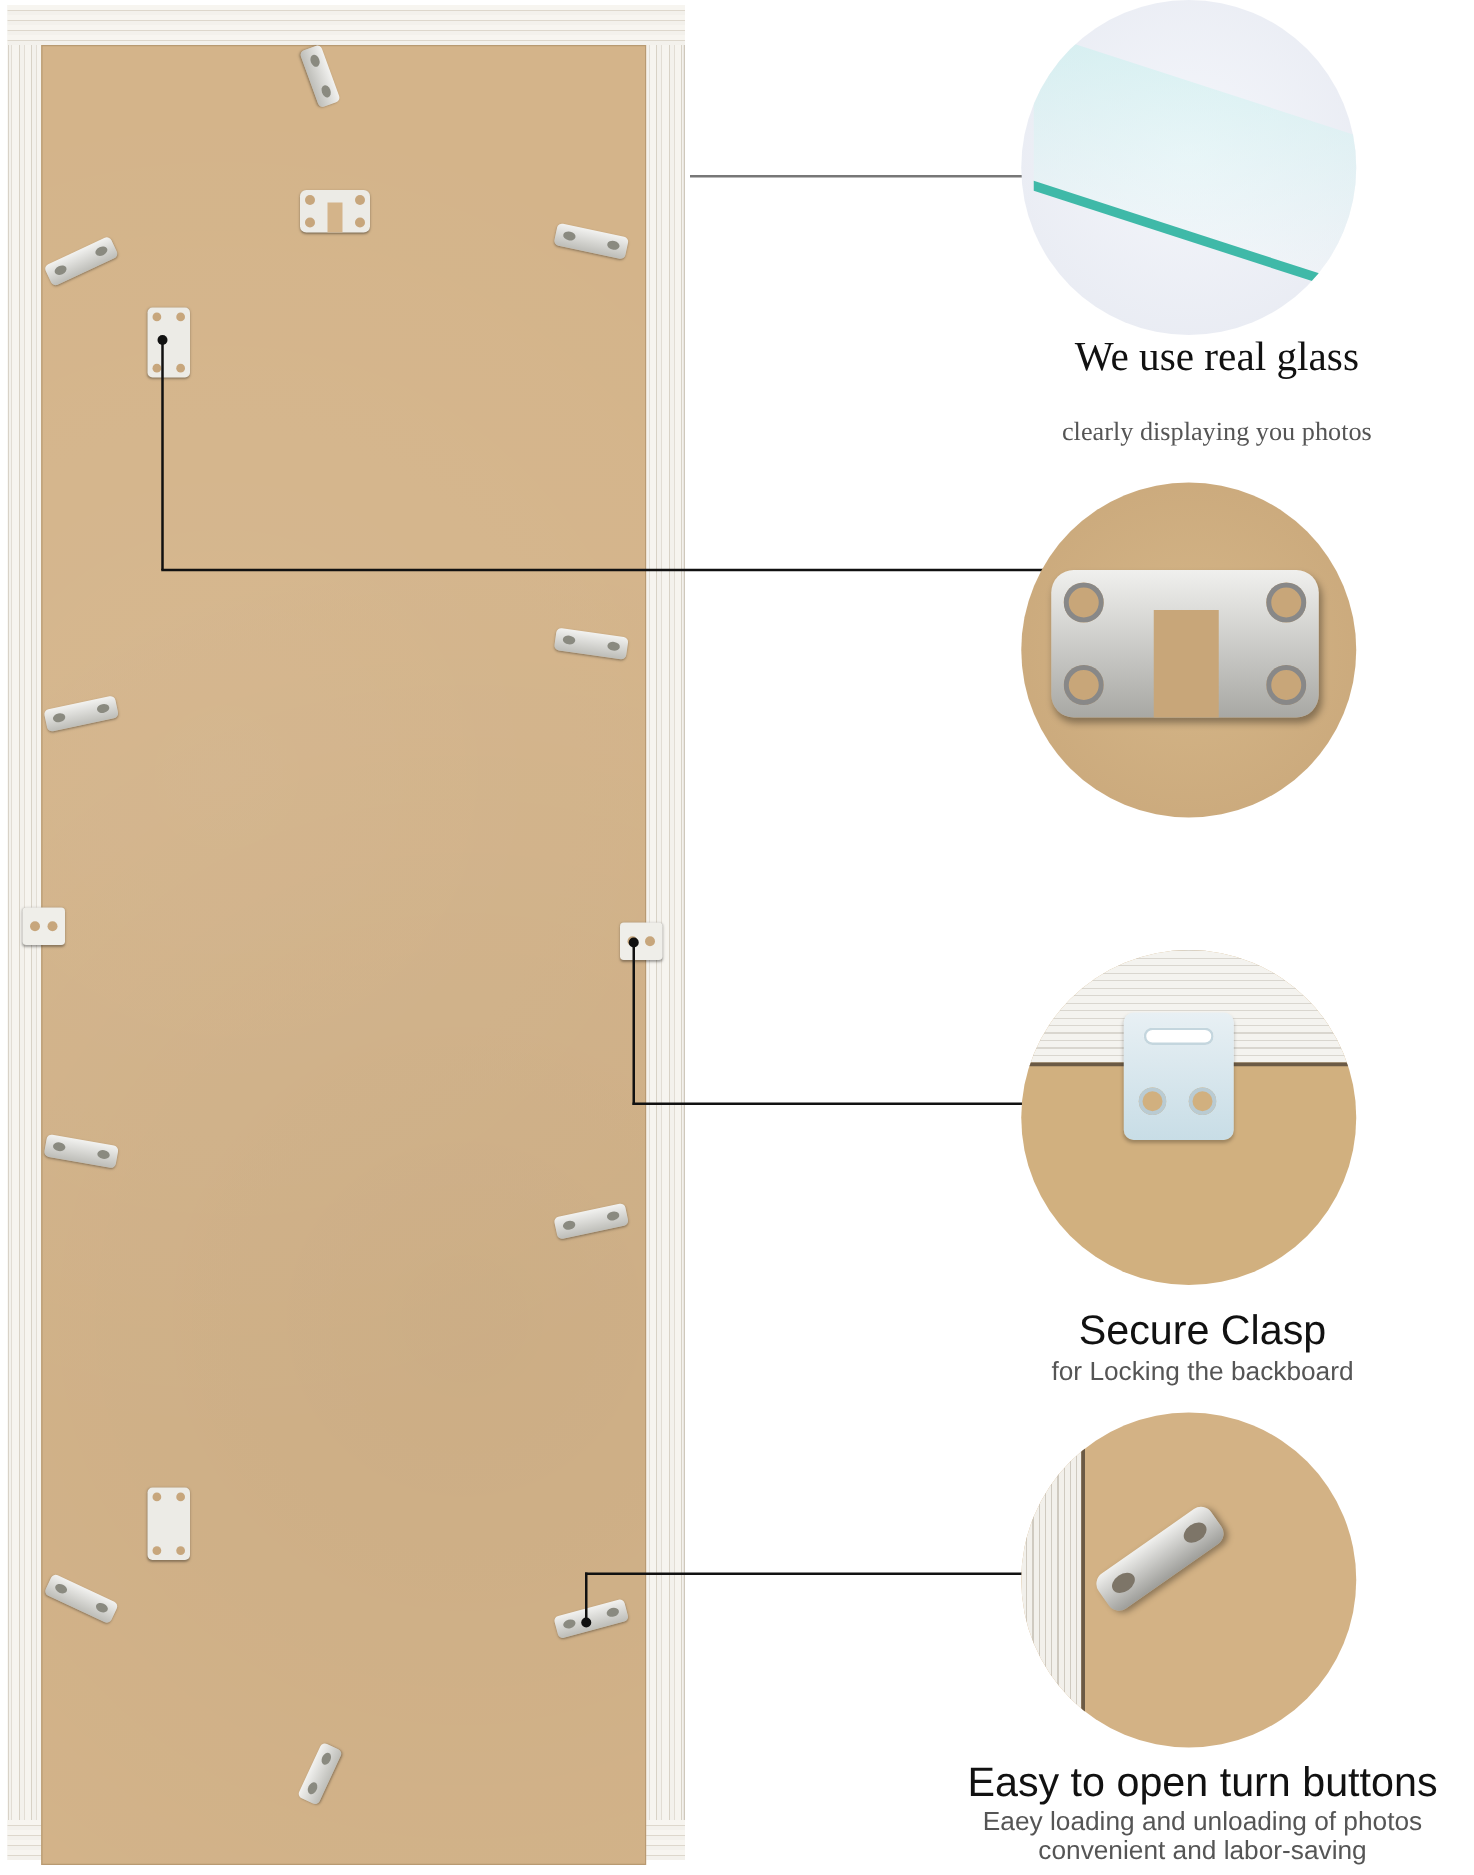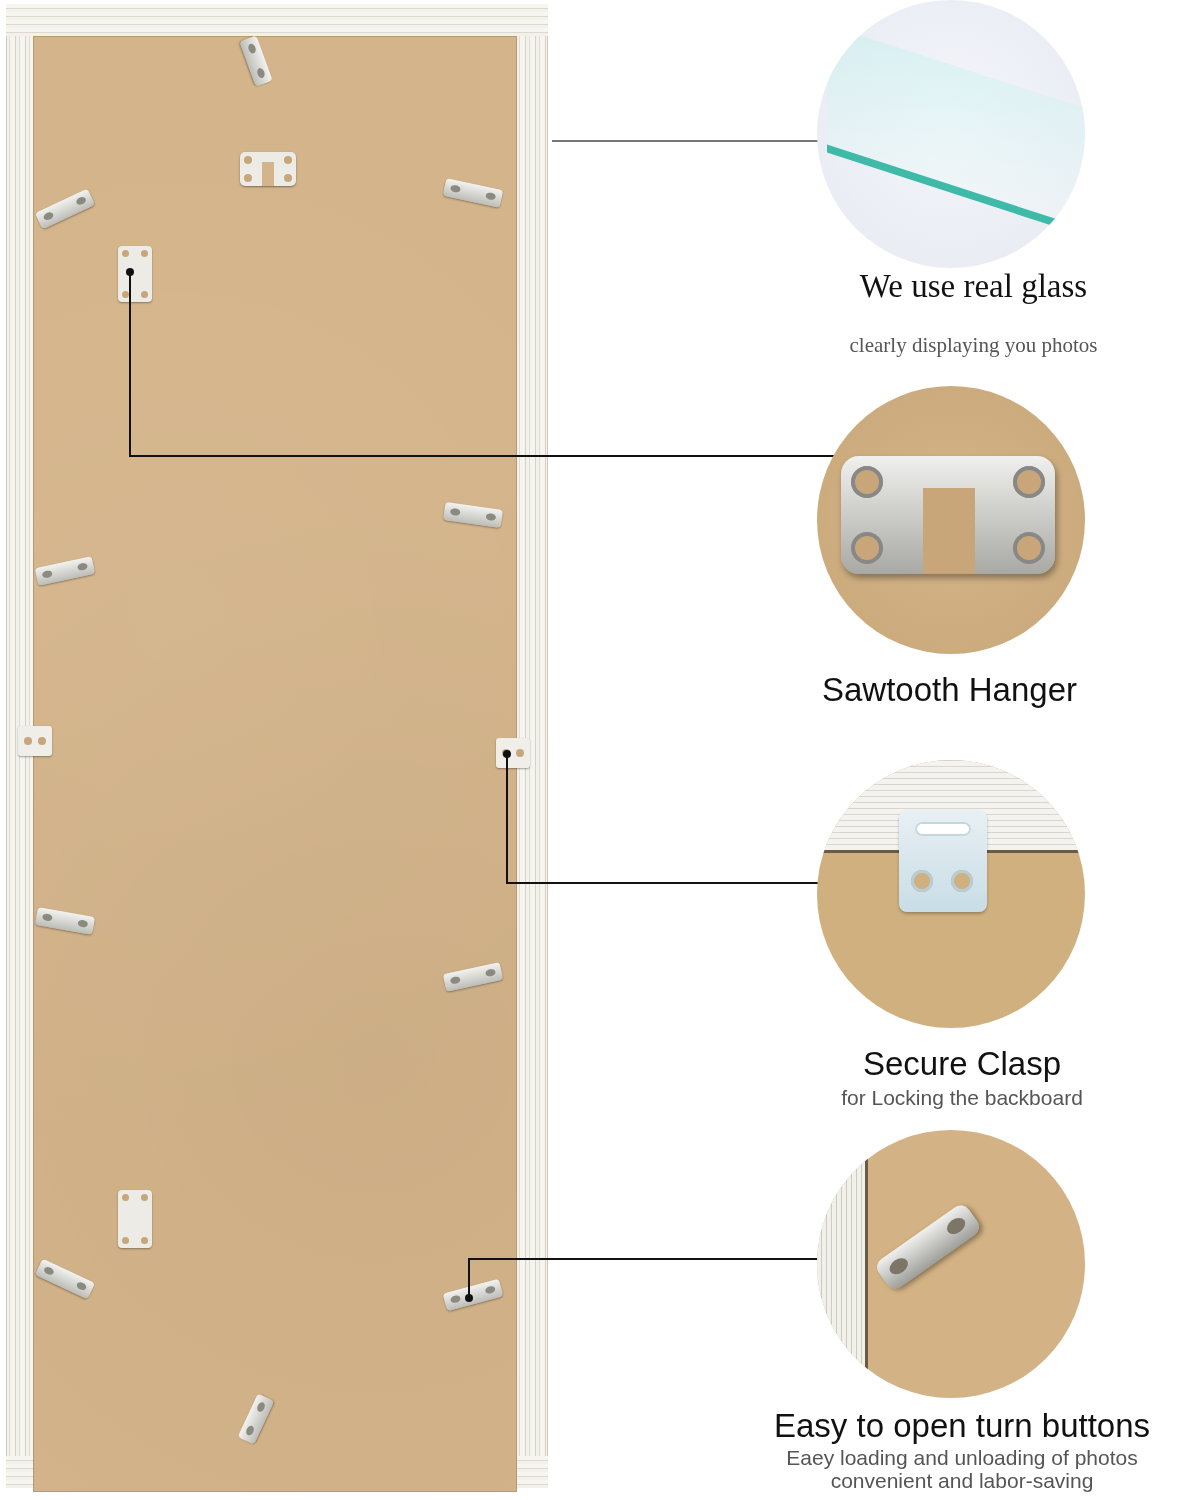--- a/index.html
+++ b/index.html
@@ -121,21 +121,20 @@
   <div class="big-hanger">
     <div class="plate"></div>
     <div class="hole" style="left:10px;top:10px"></div>
       <div class="hole" style="right:10px;top:10px"></div>
     <div class="hole" style="left:10px;bottom:10px"></div>
       <div class="hole" style="right:10px;bottom:10px"></div>
     <div class="cut"></div>
   </div>
 </div>
 <div class="text-block" style="left:720px;top:672px;width:459px;">
-  <div class="title">Sawtooth Hanger</div>
 </div>
 
 <div class="circle c-clasp">
   <div class="clasp-wood"></div>
   <div class="clasp-plate">
     <div class="slot"></div>
     <div class="h" style="left:12px"></div>
       <div class="h" style="left:52px"></div>
   </div>
 </div>

